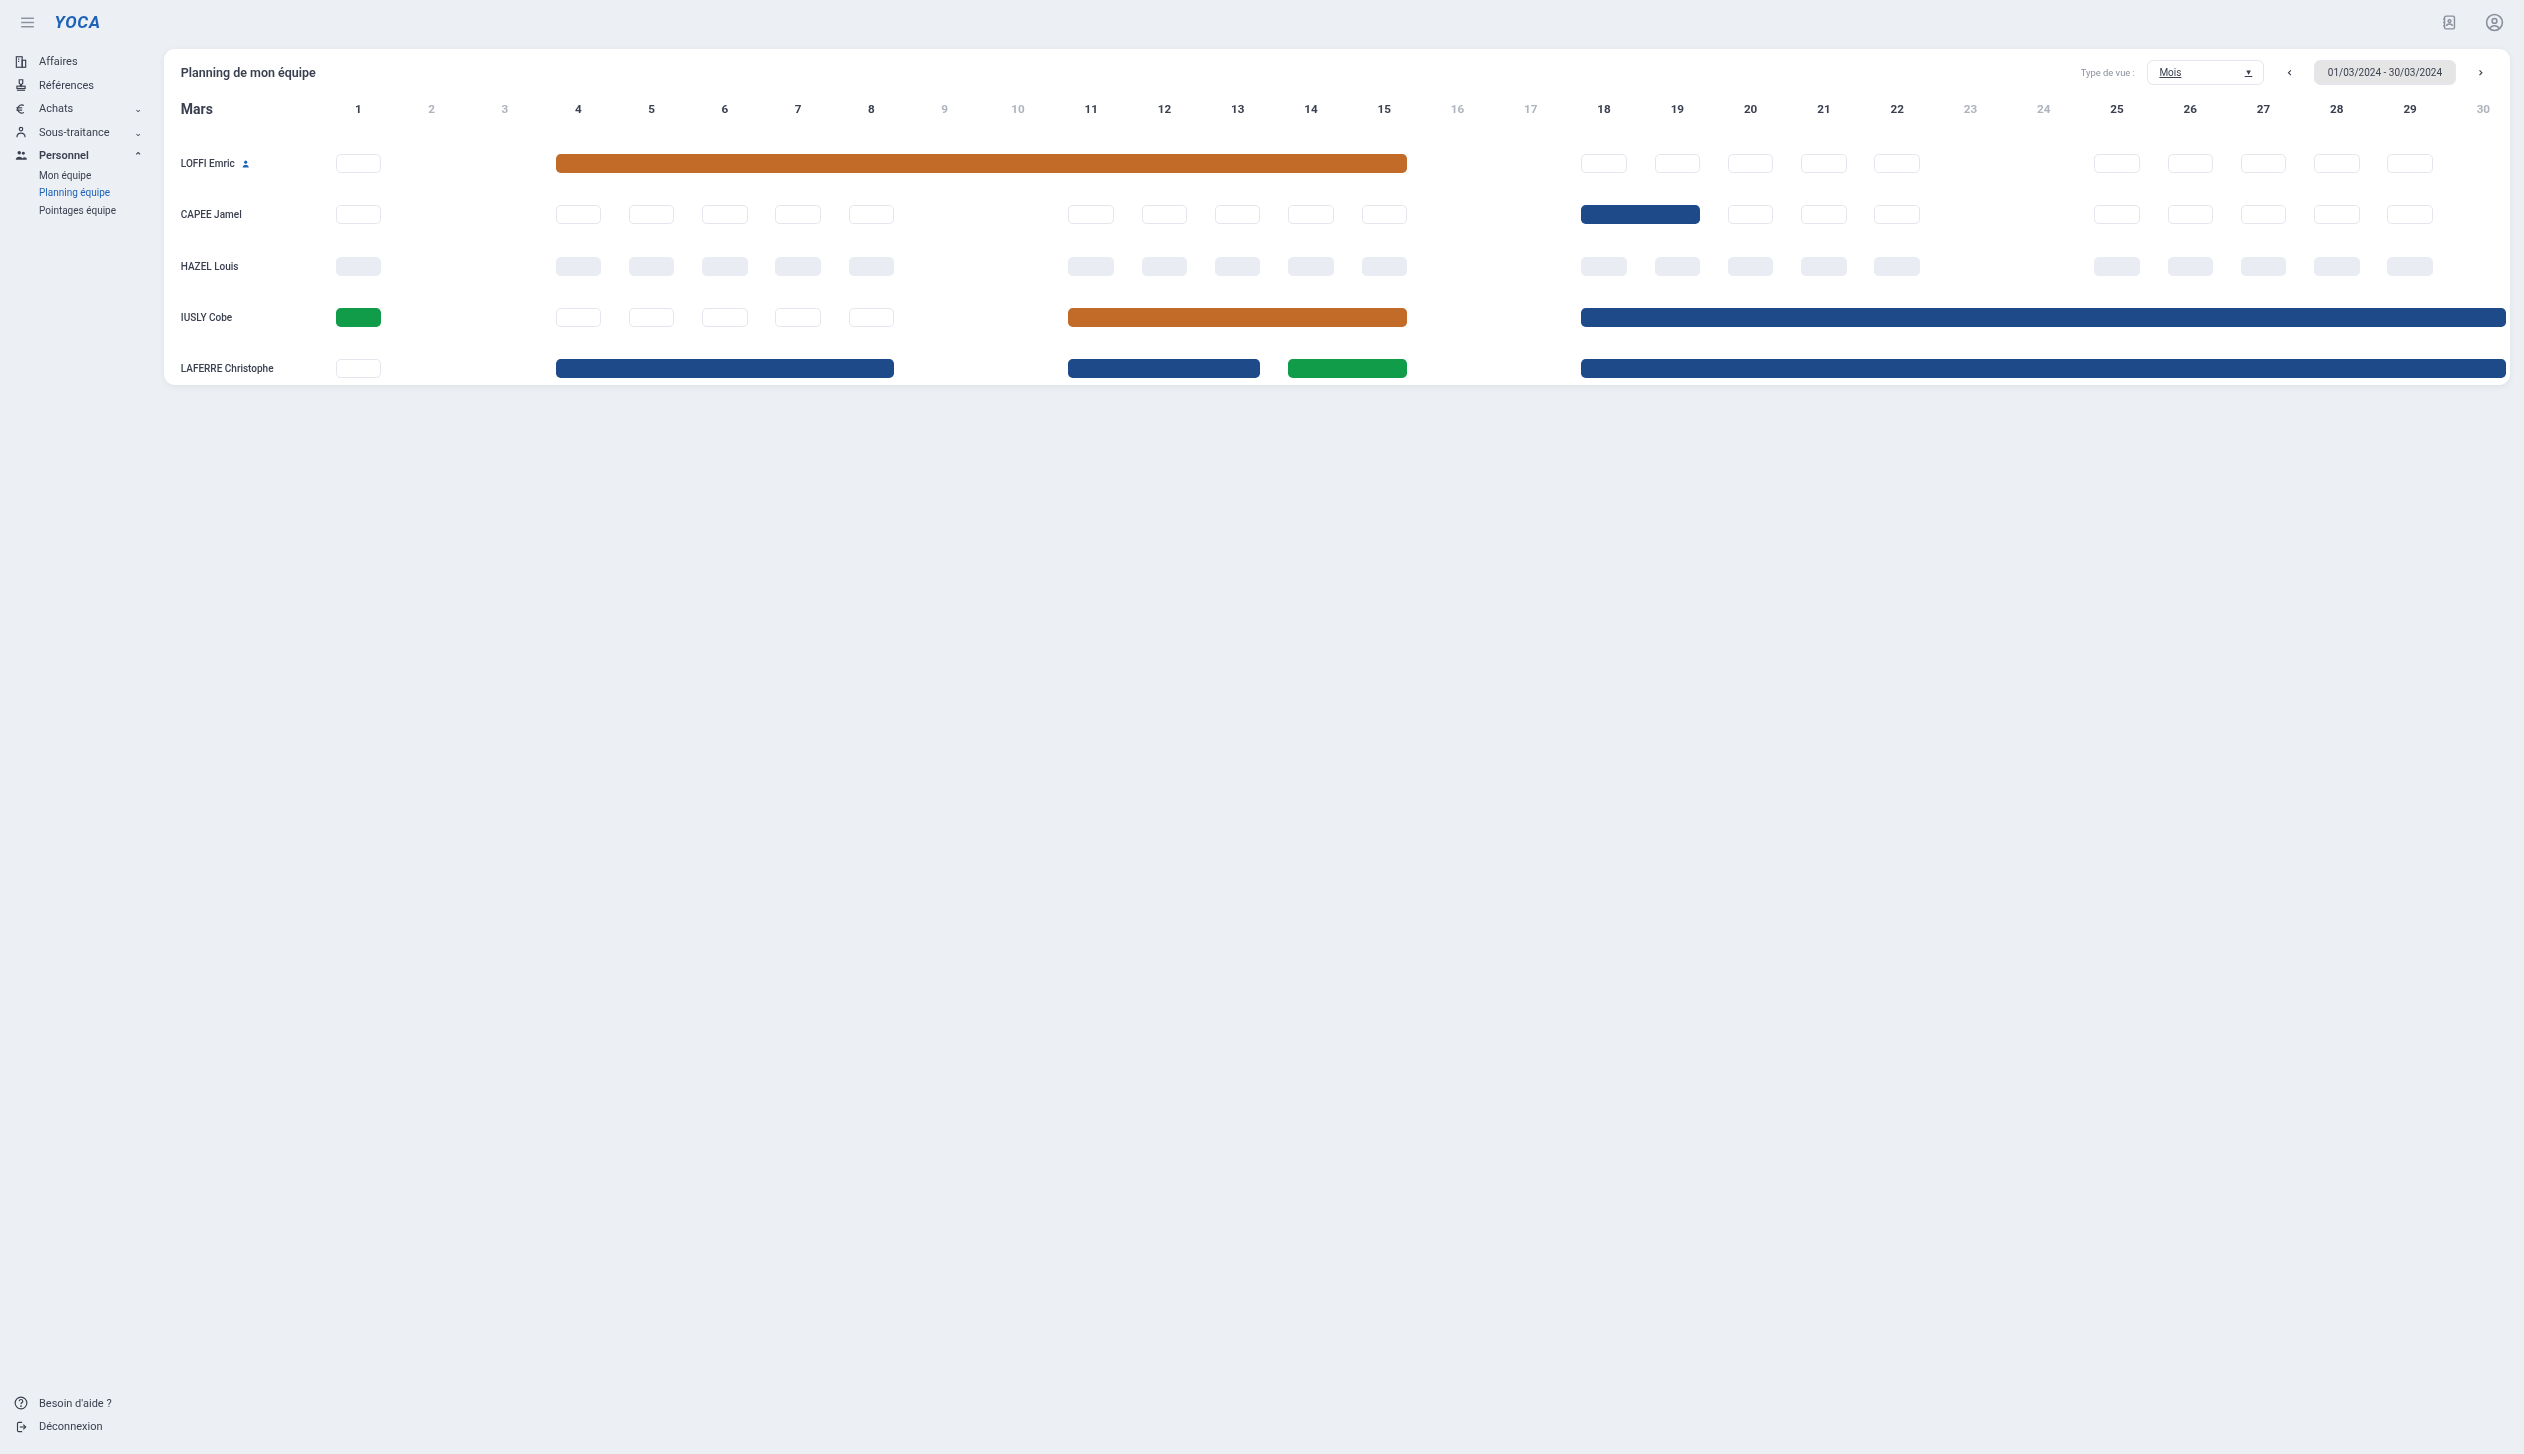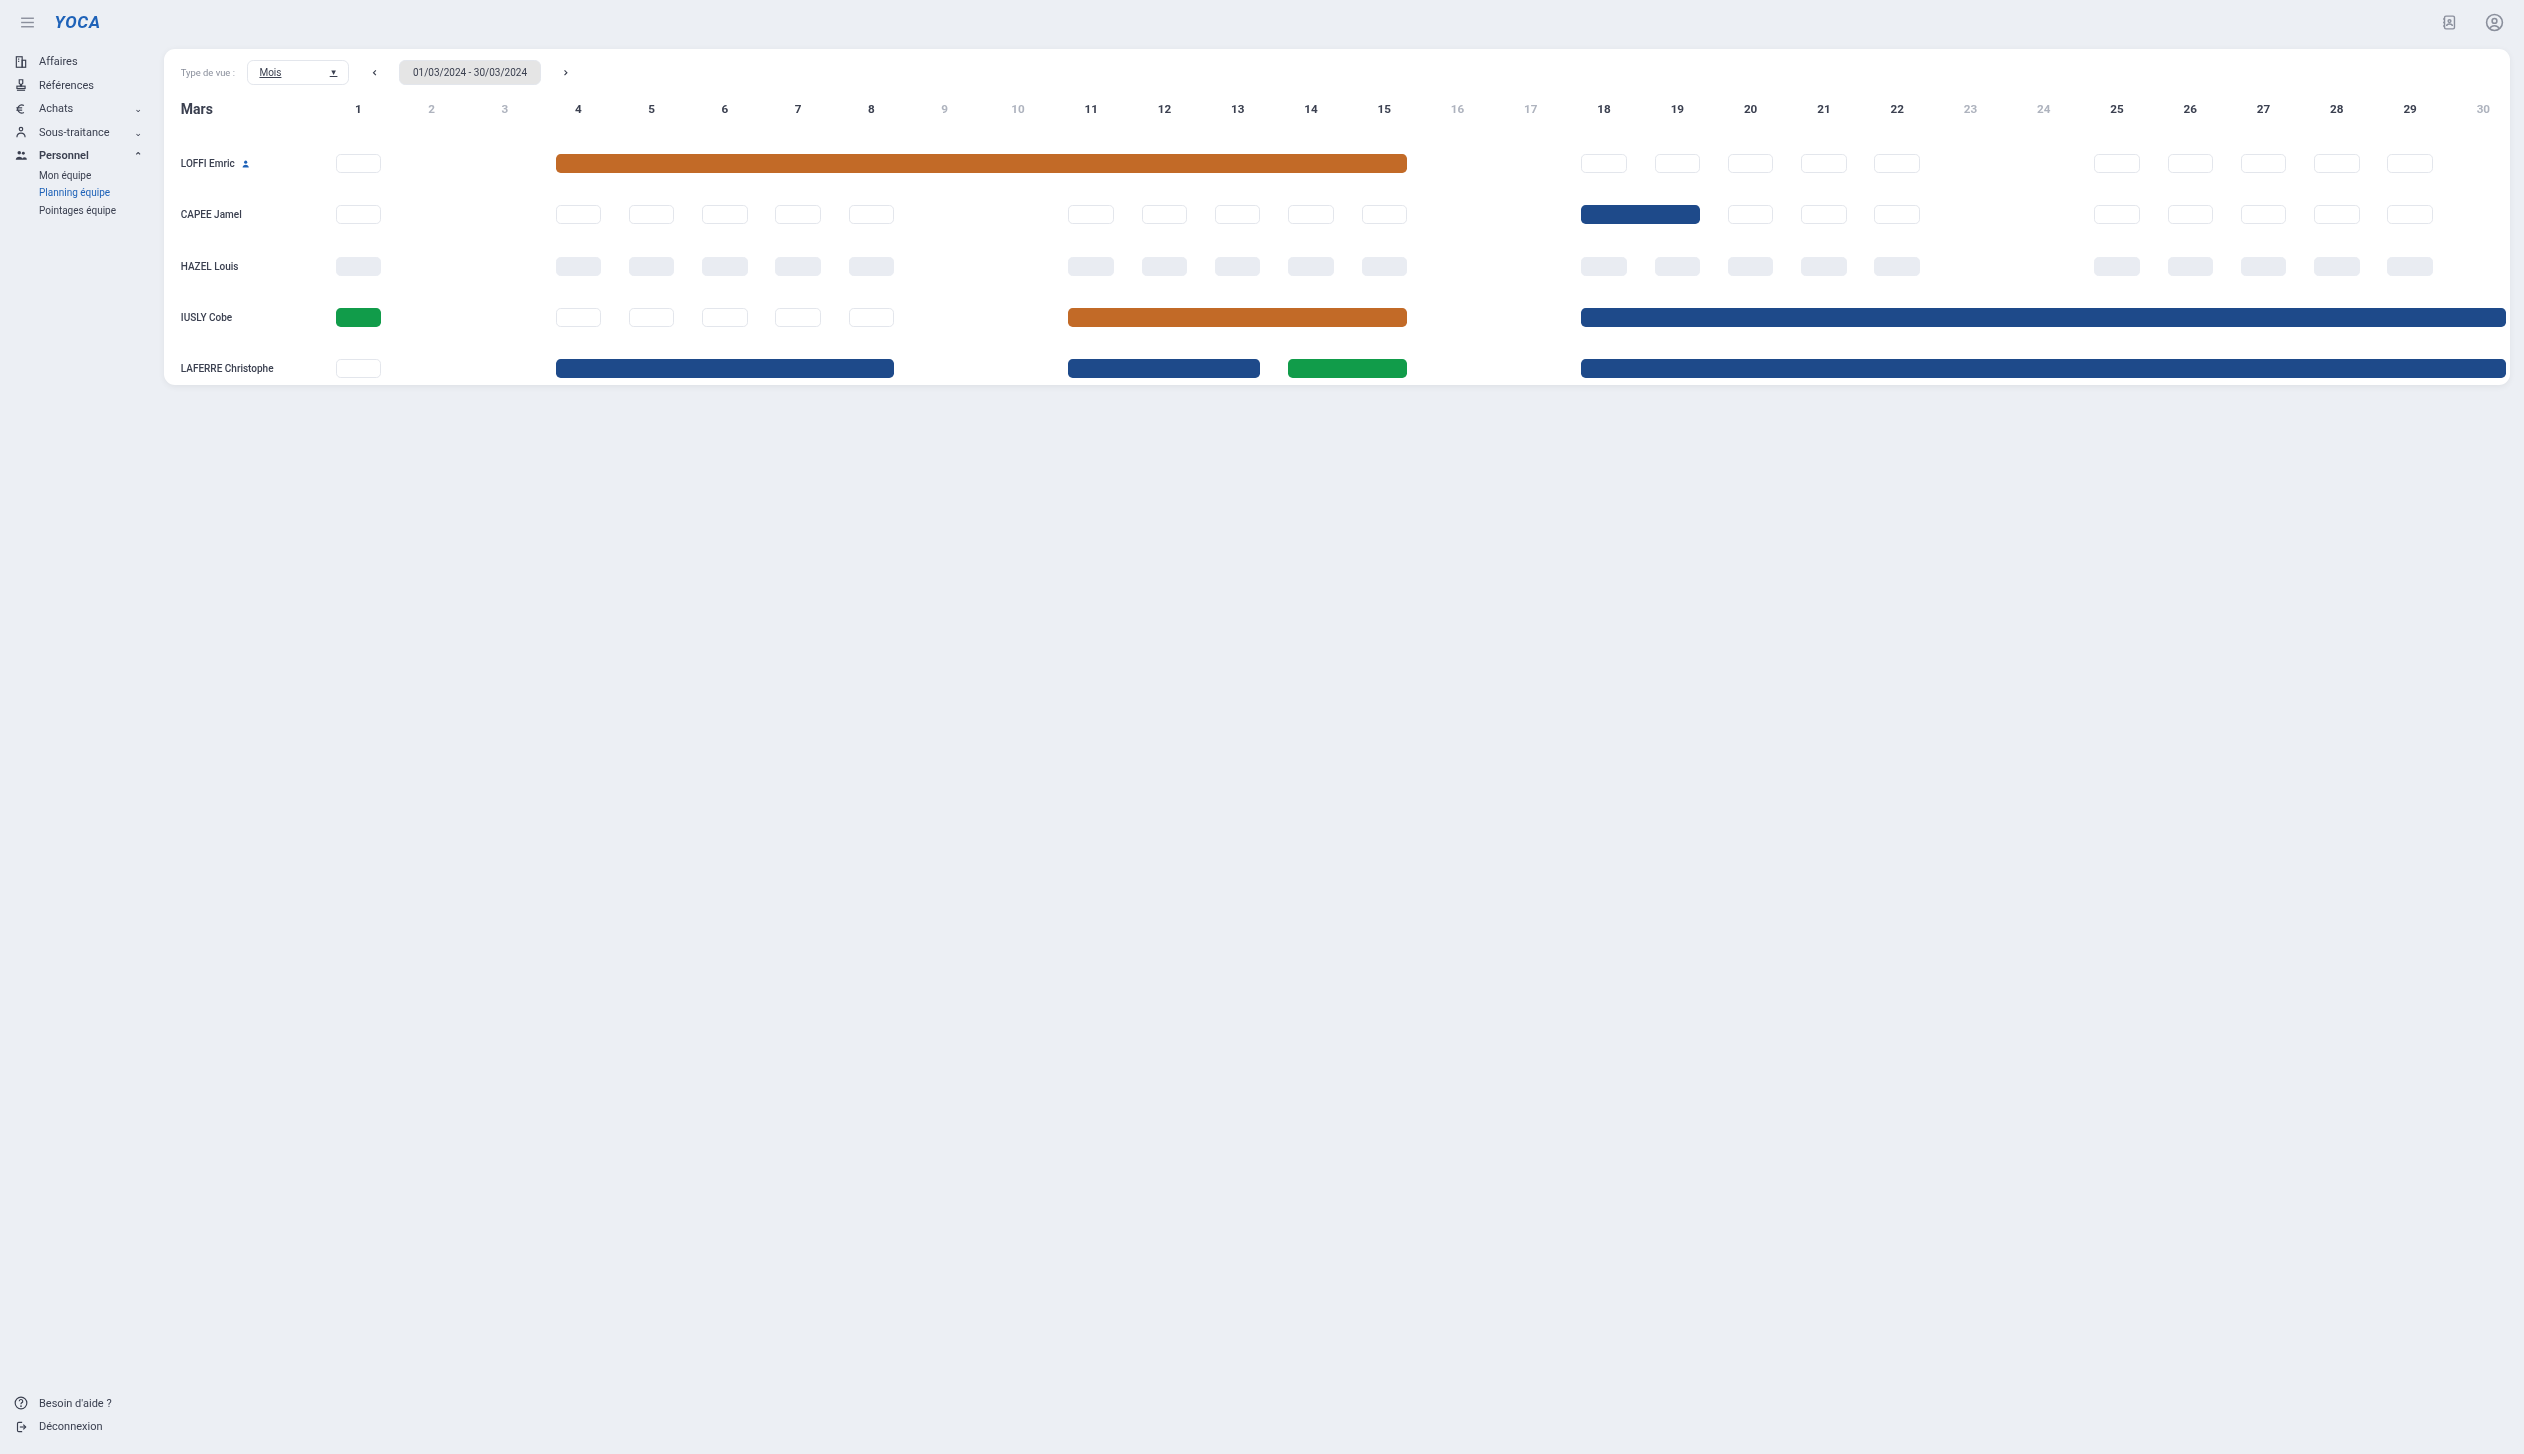--- a/index.html
+++ b/index.html
@@ -98,21 +98,21 @@
     gap: 12.5px;
     padding: 11px 17px 7.8px 17px;
   }
   .card-title { font-size:12.5px; font-weight:600; flex:1; }
   .view-label { font-size:9.4px; color:var(--text-muted); }
   .select {
     display:flex; align-items:center; justify-content:space-between;
     border:0.8px solid var(--border);
     border-radius:6.2px;
     padding: 6.2px 11px;
-    width: 102px;
+    width: 117px;
     font-size:10px;
     cursor:pointer;
     background:#fff;
     text-decoration:underline;
   }
   .nav-arrow {
     background:none; border:none; padding:4.7px 7.8px; cursor:pointer; color:var(--text); font-size:11px;
   }
   .date-range {
     border:0.8px solid var(--border);
@@ -286,20 +286,21 @@
           </svg>
         <span>Déconnexion</span>
       </div>
     </div>
   </aside>
 
   <main class="main">
     <div class="card">
 
       <div class="card-header">
+        <div class="card-title">Planning de mon équipe</div>
         <span class="view-label">Type de vue :</span>
         <div class="select">
           <span>Mois</span>
           <span style="font-size:7.8px;">▼</span>
         </div>
         <button class="nav-arrow">
           <svg width="9.4" height="9.4" viewBox="0 0 24 24" fill="none" stroke="currentColor" stroke-width="3">
               <polyline points="15 18 9 12 15 6"></polyline>
             </svg>
         </button>

